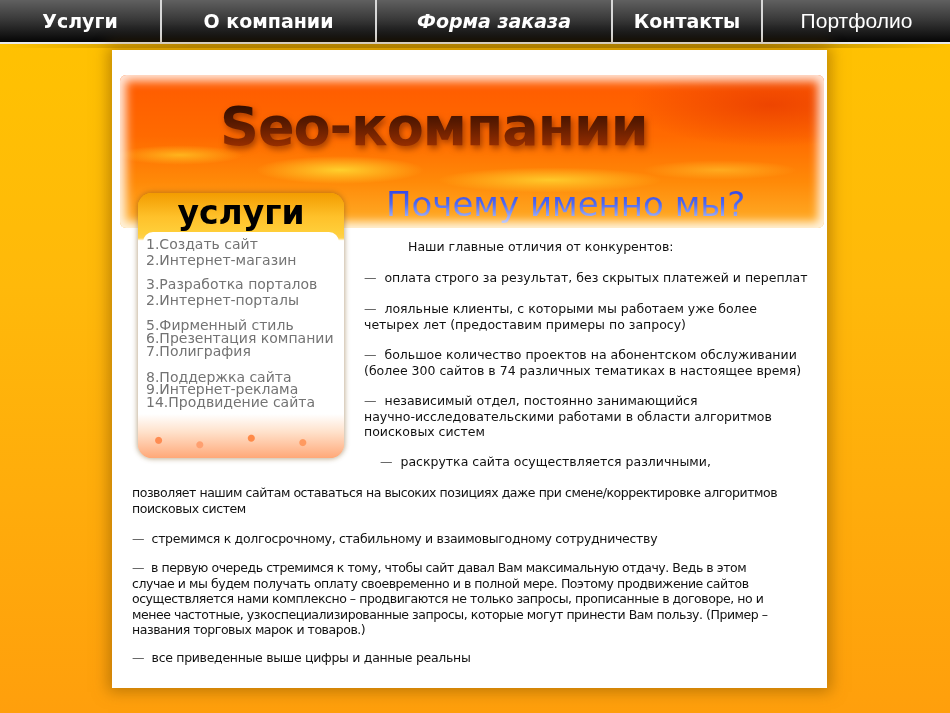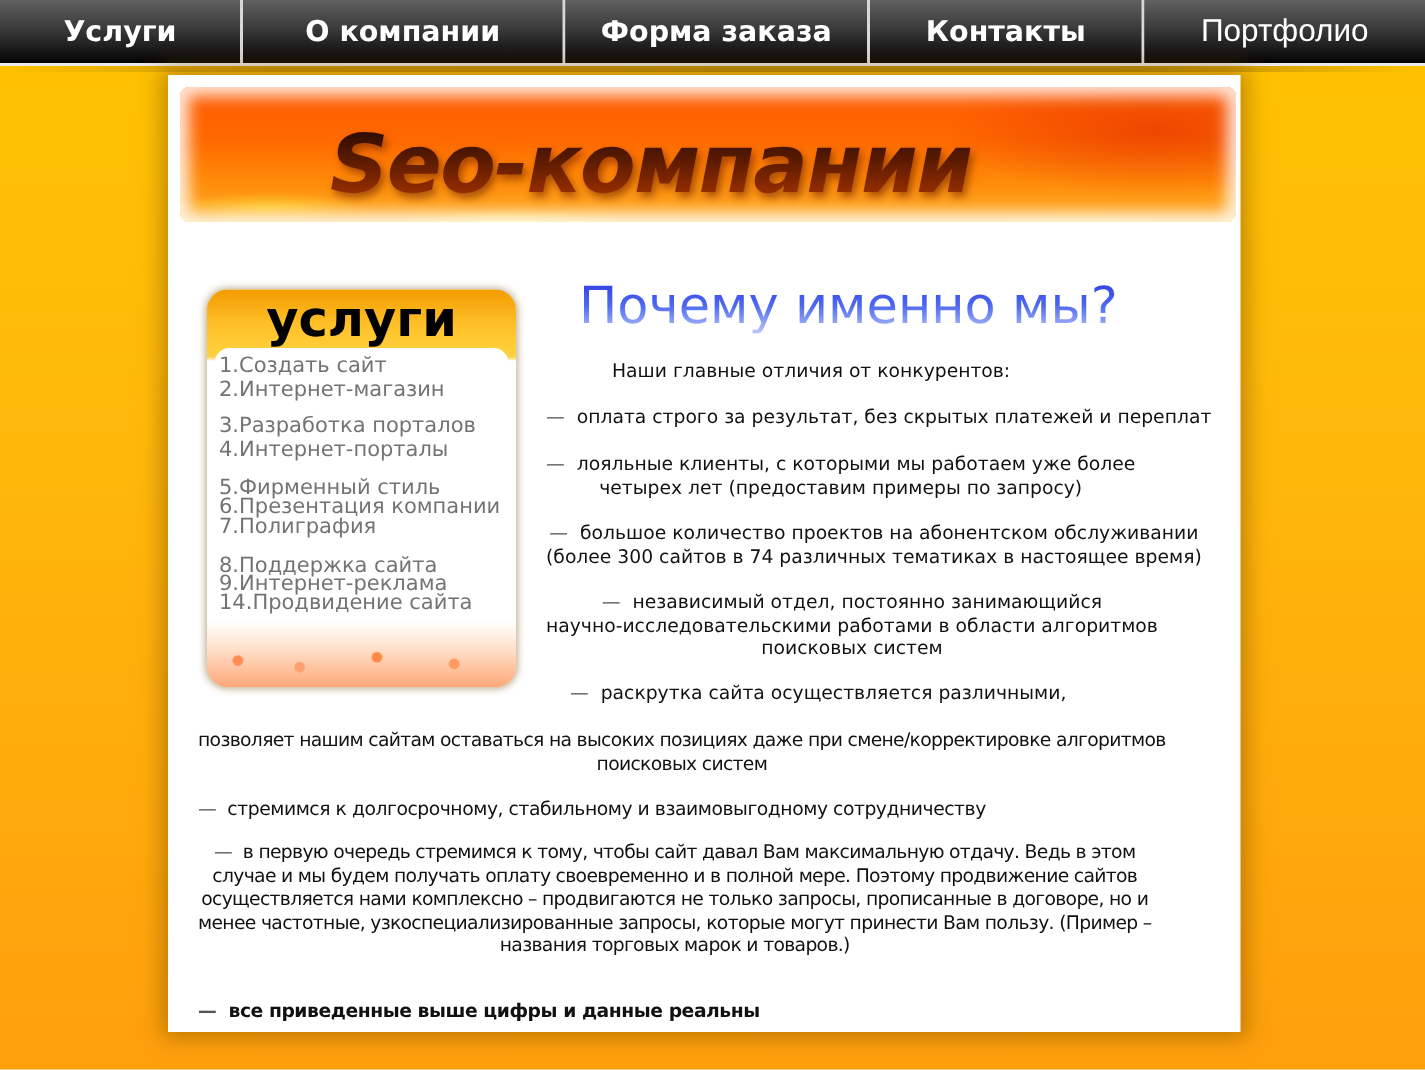--- a/index.html
+++ b/index.html
@@ -19,48 +19,47 @@
     .nav-item {
       height: 42px; display: flex; align-items: center; justify-content: center;
       color: #fff; font-weight: bold; font-size: 19px;
       border-right: 2px solid #d8d8d8;
       background: linear-gradient(180deg, #606060 0%, #3a3a3a 45%, #050505 100%);
       cursor: pointer; text-decoration: none;
     }
     .nav-item:last-child { border-right: none; font-weight: normal; font-size: 21px; font-family: "Liberation Sans", sans-serif; }
     .nav-item.i0 { width: 162px; }
     .nav-item.i1 { width: 215px; }
-    .nav-item.i2 { width: 203px; }
+    .nav-item.i2 { width: 236px; font-style: italic; }
     .nav-item.i3 { width: 187px; }
     .nav-item.i4 { flex: 1; }
     .nav-strip {
       position: absolute; left: 0; top: 44px; width: 950px; height: 4px;
       background: linear-gradient(90deg, #ffc300 0%, #c69400 20%, #b78a00 80%, #ffc300 100%);
     }
 
     
     .page {
       position: absolute; left: 112px; top: 50px; width: 715px; height: 638px;
       background: #fff;
       box-shadow: 0 0 14px 4px rgba(140, 90, 0, 0.55);
     }
     .banner {
-      position: absolute; left: 8px; top: 8px; width: 704px; height: 90px;
+      position: absolute; left: 8px; top: 25px; width: 704px; height: 153px;
       background:
         radial-gradient(ellipse 120px 20px at 220px 95px, rgba(255,240,60,0.7), transparent 70%),
         radial-gradient(ellipse 160px 18px at 430px 105px, rgba(255,235,60,0.65), transparent 70%),
         radial-gradient(ellipse 90px 14px at 60px 80px, rgba(255,230,50,0.55), transparent 70%),
         radial-gradient(ellipse 110px 14px at 600px 95px, rgba(255,220,60,0.45), transparent 70%),
         radial-gradient(ellipse 200px 60px at 650px 30px, rgba(220,40,0,0.5), transparent 70%),
         linear-gradient(180deg, #ff5a00 0%, #ff6a00 40%, #ff8a08 70%, #ffb02a 100%);
       border-radius: 6px;
       filter: blur(0.3px);
       box-shadow: inset 0 0 10px 6px rgba(255,255,255,0.85);
       overflow: hidden;
-      font-style: italic;
     }
     .banner-title {
       position: absolute; left: 100px; top: 20px;
       font-family: "DejaVu Sans", sans-serif; font-weight: bold;
       font-size: 54px; letter-spacing: -1px;
       background: linear-gradient(180deg, #1a0600 0%, #5a1a00 45%, #b53800 100%);
       -webkit-background-clip: text; background-clip: text; color: transparent;
       text-shadow: none;
       filter: drop-shadow(2px 3px 3px rgba(100,30,0,0.6));
     }
@@ -104,21 +103,21 @@
     .why-title {
       position: absolute; left: 274px; top: 134px;
       font-family: "DejaVu Sans", sans-serif; font-size: 34px;
       background: linear-gradient(180deg, #2a36e0 0%, #4f6af0 50%, #c8d2fb 100%);
       -webkit-background-clip: text; background-clip: text; color: transparent;
     }
     .lead {
       position: absolute; left: 296px; top: 189px; font-size: 12.5px; color: #111;
     }
     .text {
-      font-size: 12.5px; line-height: 15.5px; color: #111; text-align: center;
+      font-size: 12.5px; line-height: 15.5px; color: #111;
     }
     .p {
       position: absolute; white-space: nowrap;
     }
     .dash { color: #555; }
   </style>
 </head>
 <body>
 
 <nav class="nav">
@@ -137,21 +136,21 @@
 
   <div class="services">
     <div class="services-head">услуги</div>
     <div class="services-body">
       <div class="svc-group" style="margin-bottom:9px">
         <a class="svc-item">1.Создать сайт</a>
         <a class="svc-item">2.Интернет-магазин</a>
       </div>
       <div class="svc-group" style="margin-bottom:11px">
         <a class="svc-item">3.Разработка порталов</a>
-        <a class="svc-item">4.Интернет-порталы</a>
+        <a class="svc-item">2.Интернет-порталы</a>
       </div>
       <div class="svc-group" style="margin-bottom:12px">
         <a class="svc-item" style="line-height:12.5px">5.Фирменный стиль</a>
         <a class="svc-item" style="line-height:12.5px">6.Презентация компании</a>
         <a class="svc-item">7.Полиграфия</a>
       </div>
       <div class="svc-group">
         <a class="svc-item" style="line-height:11.5px">8.Поддержка сайта</a>
         <a class="svc-item" style="line-height:12px">9.Интернет-реклама</a>
         <a class="svc-item">14.Продвидение сайта</a>
@@ -196,16 +195,16 @@
   </div>
 
   <div class="p text" style="left:20px; top:510px; letter-spacing:-0.45px;">
     <span class="dash">—</span>&nbsp;&nbsp;<span>в первую очередь стремимся к тому, чтобы сайт давал Вам максимальную отдачу. Ведь в этом</span><br>
     <span>случае и мы будем получать оплату своевременно и в полной мере. Поэтому продвижение сайтов</span><br>
     <span>осуществляется нами комплексно – продвигаются не только запросы, прописанные в договоре, но и</span><br>
     <span>менее частотные, узкоспециализированные запросы, которые могут принести Вам пользу. (Пример –</span><br>
     <span>названия торговых марок и товаров.)</span>
   </div>
 
-  <div class="p text" style="left:20px; top:616px; letter-spacing:-0.3px;font-weight:bold;">
+  <div class="p text" style="left:20px; top:600px; letter-spacing:-0.3px;">
     <span class="dash">—</span>&nbsp;&nbsp;<span>все приведенные выше цифры и данные реальны</span>
   </div>
 </div>
 
 </body></html>

